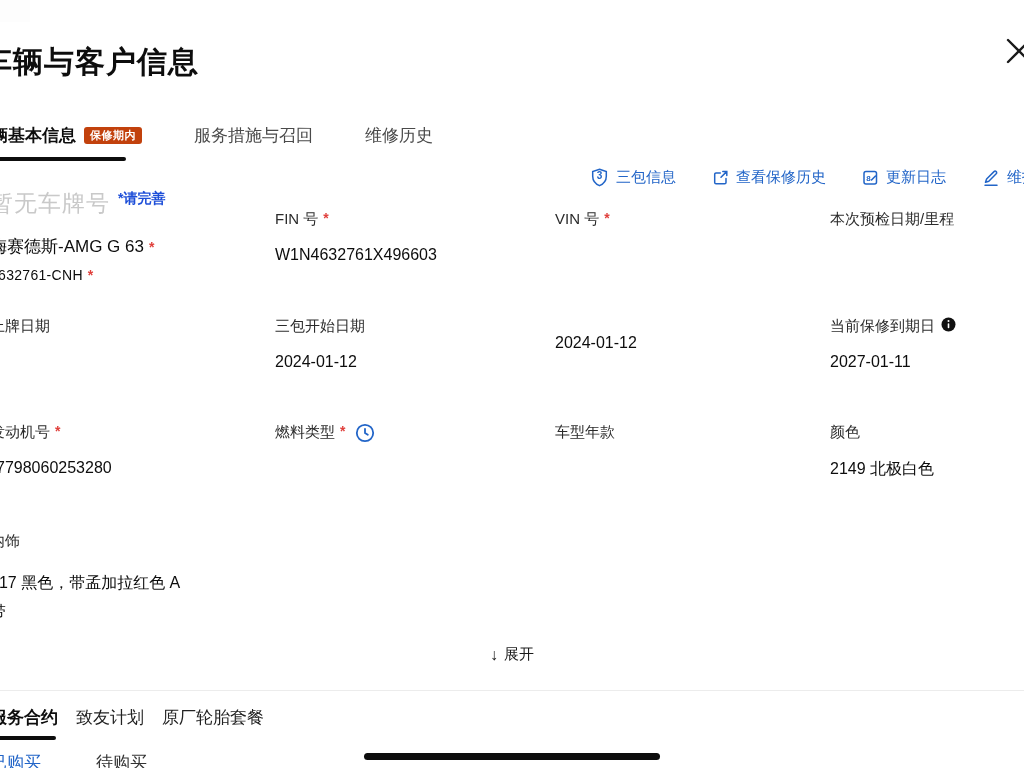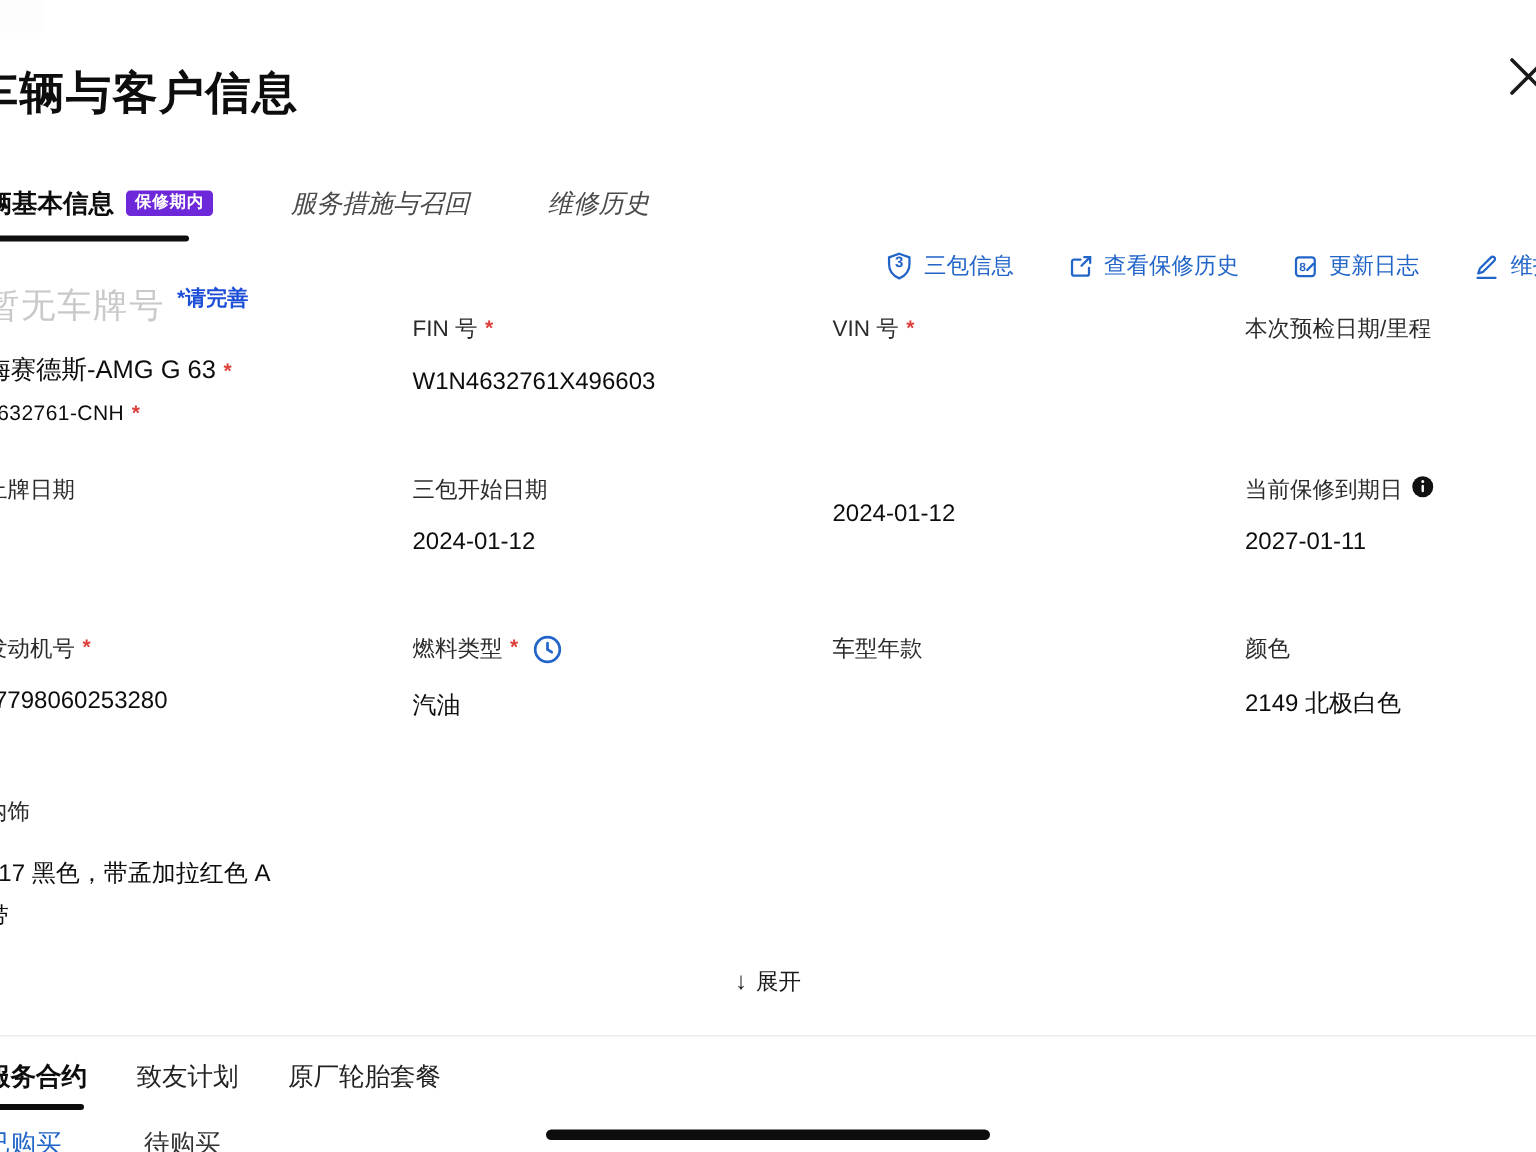--- a/index.html
+++ b/index.html
@@ -24,24 +24,24 @@
   }
   .close-btn {
     position: absolute; left: 1002px; top: 34px; width: 34px; height: 34px;
     cursor: pointer;
   }
 
   
   .tabs-row { position: absolute; left: -16px; top: 124px; display: flex; align-items: center; white-space: nowrap; }
   .tab { font-size: 17px; color: #4a4a4a; display: inline-flex; align-items: center; }
   .tab.active { color: #0d0d0d; font-weight: bold; }
-  .tab + .tab { margin-left: 52px; font-style: italic; }
+  .tab + .tab { margin-left: 52px; }
   .tab-badge {
     display: inline-block; margin-left: 8px; padding: 3px 6px 3px;
-    background: #6d28d9; color: #fff; font-size: 11px; font-weight: bold;
+    background: #c2410c; color: #fff; font-size: 11px; font-weight: bold;
     border-radius: 3px; line-height: 1; letter-spacing: 0.5px;
   }
   .tab-underline {
     position: absolute; left: -16px; top: 157px; width: 152px; height: 4px;
     background: #0d0d0d; border-radius: 2px;
   }
 
   
   .actions-row {
     position: absolute; left: 600px; top: 168px;
@@ -94,21 +94,21 @@
   .expand-arrow { font-size: 16px; line-height: 1; }
 
   .divider {
     position: absolute; left: 0; top: 690px; width: 1110px; height: 1px; background: #ececec;
   }
 
   
   .bottom-tabs { position: absolute; left: 0; top: 706px; display: flex; white-space: nowrap; }
   .btab { font-size: 17px; color: #222; }
   .btab.active { font-weight: bold; color: #0d0d0d; }
-  .btab + .btab { margin-left: 33px; font-family: Liberation Mono, monospace; }
+  .btab + .btab { margin-left: 18px; font-family: Liberation Mono, monospace; }
   .btab-underline {
     position: absolute; left: 0; top: 736px; width: 66px; height: 4px;
     background: #0d0d0d; border-radius: 2px;
   }
   .bottom-filters { position: absolute; left: 0; top: 751px; display: flex; white-space: nowrap; }
   .bfilter { font-size: 17px; color: #333; }
   .bfilter.active { color: #2265c8; }
   .bfilter + .bfilter { margin-left: 55px; }
 
   .home-indicator {
@@ -263,21 +263,20 @@
       <div class="f-label">
         <span>燃料类型</span>
           <span class="req">*</span>
         <span class="clock-icon">
           <svg width="20" height="20" viewBox="0 0 20 20">
             <circle cx="10" cy="10" r="8.2" fill="none" stroke="#2265c8" stroke-width="1.8"></circle>
             <path d="M10 5.8 V10 L12.8 11.8" fill="none" stroke="#2265c8" stroke-width="1.8" stroke-linecap="round"></path>
           </svg>
         </span>
       </div>
-      <div class="f-value">汽油</div>
     </div>
 
     <div class="cell r3">
       <div class="f-label">
           <span>车型年款</span>
         </div>
     </div>
 
     <div class="cell r3">
       <div class="f-label">

